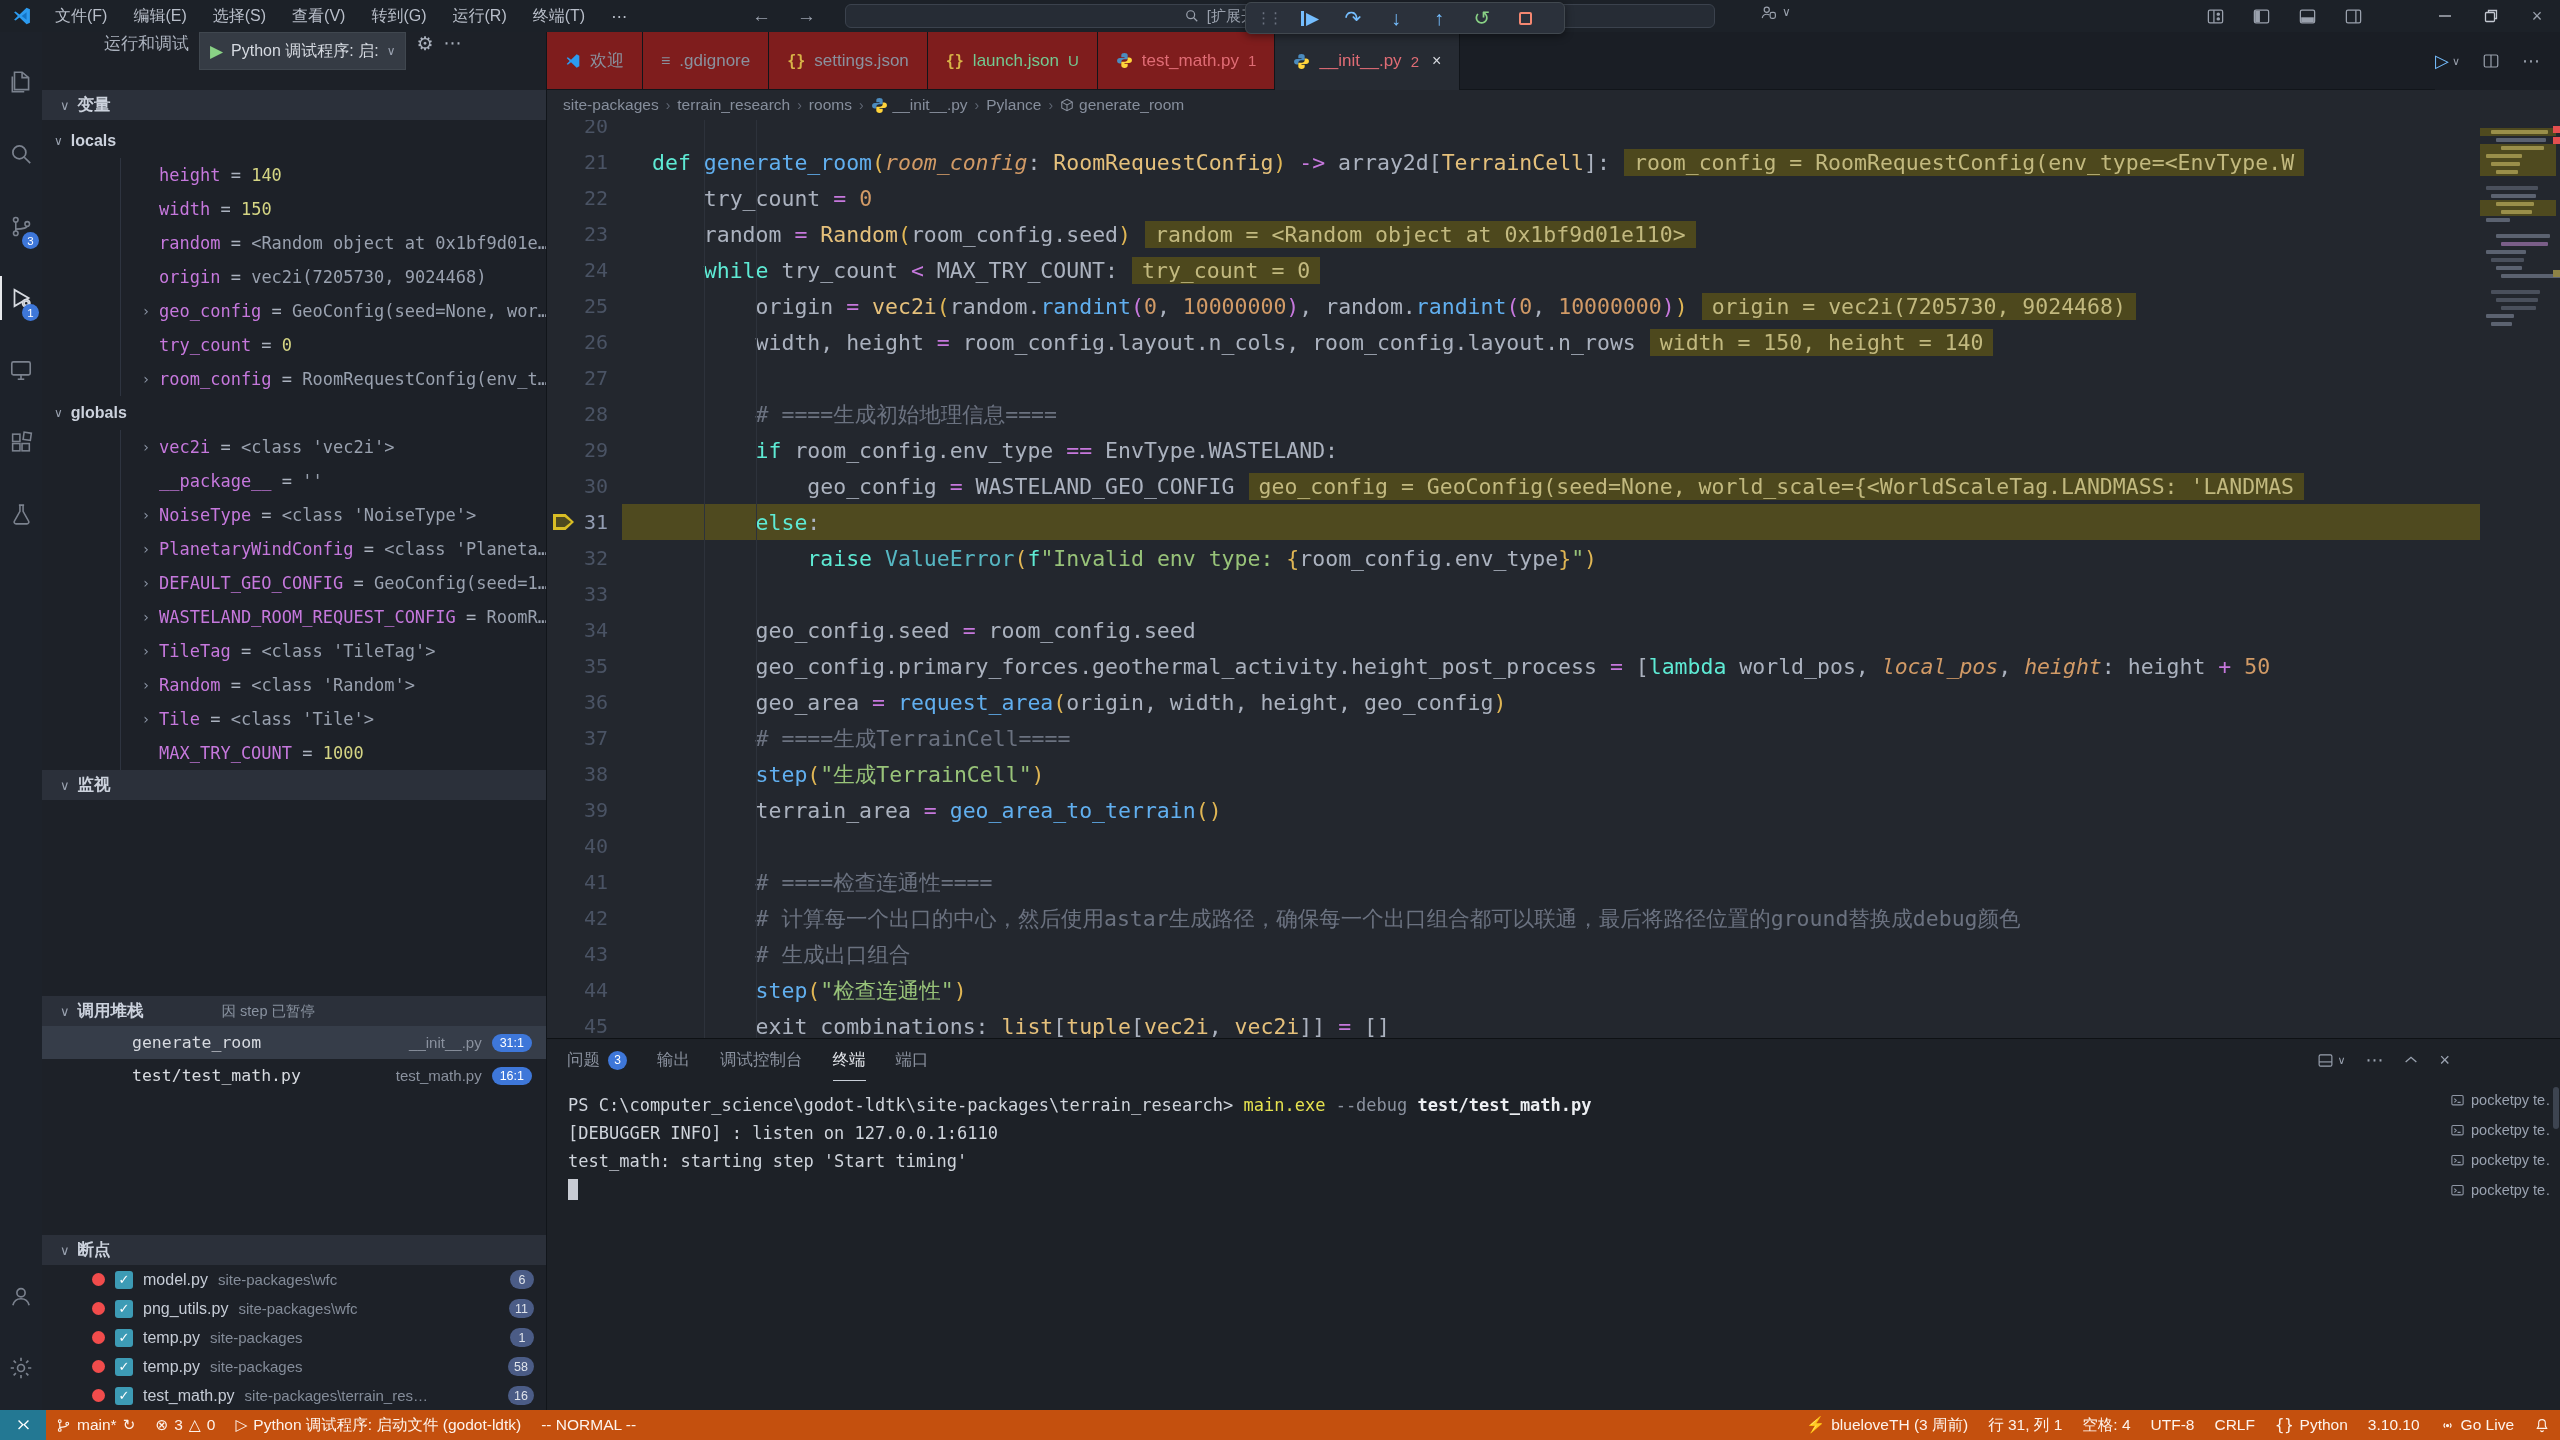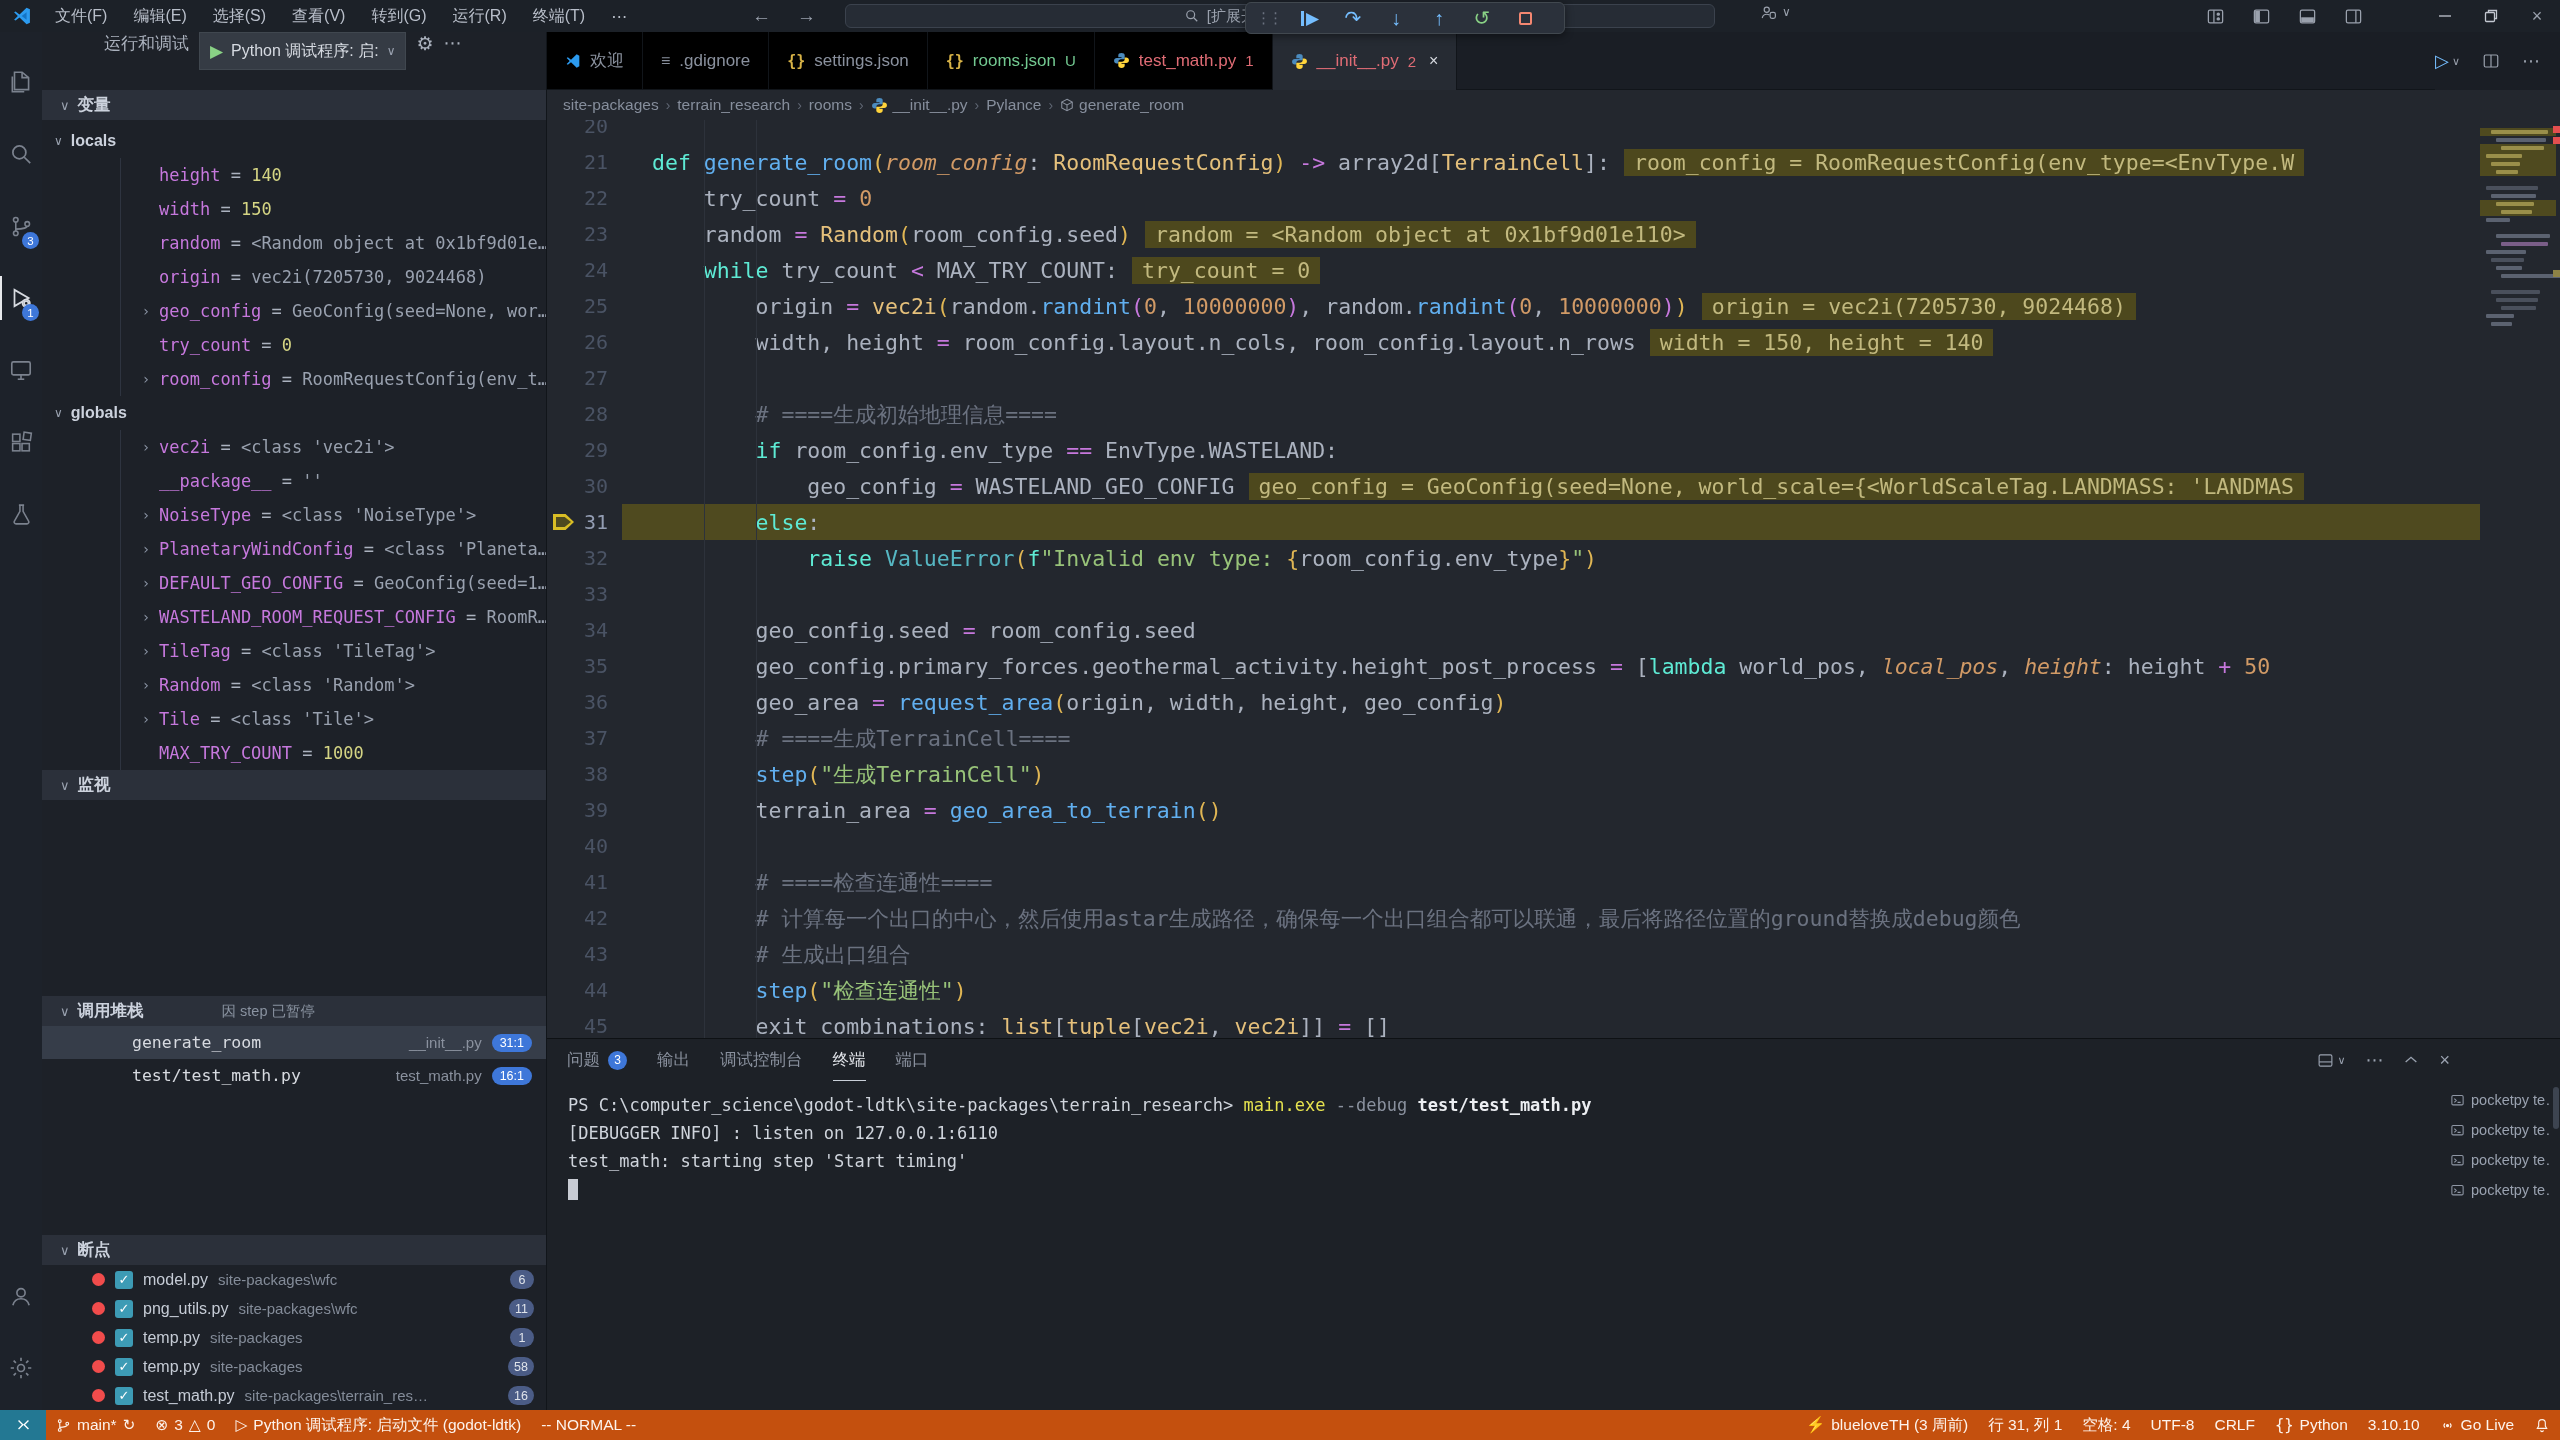--- a/index.html
+++ b/index.html
@@ -80,21 +80,21 @@
   .bp-check { width:18px; height:18px; border-radius:3px; background:#3d9bb5; color:#fff; font-size:13px;
     display:flex; align-items:center; justify-content:center; flex:none; }
   .bp-path { color:#848c99; font-size:15px; }
   .bp-badge { margin-left:auto; background:#4b5c86; color:#dfe3ea; border-radius:10px; min-width:24px; height:19px;
     font-size:12.5px; display:flex; align-items:center; justify-content:center; padding:0 6px; }
 
   
   .editor-col { flex:1; display:flex; flex-direction:column; min-width:0; }
   .tabbar { height:58px; flex:none; background:#1a1e25; display:flex; align-items:stretch; position:relative; }
   .tab { display:flex; align-items:center; gap:9px; padding:0 18px; font-size:17px; color:#8a919e;
-    background:#000000; border-right:1px solid #11151a; border-bottom:1px solid #11151a; white-space:nowrap; }
+    background:#7f1d1d; border-right:1px solid #11151a; border-bottom:1px solid #11151a; white-space:nowrap; }
   .tab.active { background:#262b33; border-bottom:none; }
   .tab .sfx { font-size:15px; }
   .tab .cx { margin-left:4px; color:#d7dae0; font-size:16px; }
   .tab.mod-added, .tab.mod-added .sfx { color:#73c991; }
   .tab.mod-error, .tab.mod-error .sfx { color:#e06c75; }
   .tab-actions { margin-left:auto; display:flex; align-items:center; gap:22px; padding-right:20px; color:#9aa1ad; }
   .braces-ic { color:#d8b347; font-weight:bold; font-size:15px; font-family:"DejaVu Sans Mono", monospace; }
   .list-ic { color:#8a919e; font-size:16px; }
   .breadcrumbs { height:30px; flex:none; background:#23272e; display:flex; align-items:center; padding-left:16px;
     gap:7px; color:#868e9c; font-size:15.5px; }
@@ -440,21 +440,21 @@
             <div class="tab">
               <span><span class="list-ic">≡</span></span>
               <span>.gdignore</span>
             </div>
             <div class="tab">
               <span><span class="braces-ic">{}</span></span>
               <span>settings.json</span>
             </div>
             <div class="tab mod-added">
               <span><span class="braces-ic">{}</span></span>
-              <span>rooms.json</span>
+              <span>launch.json</span>
               <span class="sfx">U</span>
             </div>
             <div class="tab mod-error">
               <span>
                 <svg width="17" height="17" viewBox="0 0 16 16">
                   <path fill="#4b8bbe" d="M7.9 1C6 1 5 1.8 5 3v1.9h3v.8H3.6C2.1 5.7 1 6.6 1 8.2s1.1 2.6 2.6 2.6H5V9.2C5 7.8 6.2 6.8 7.6 6.8H11V3c0-1.2-1.2-2-3.1-2z"></path>
                   <path fill="#ffd43b" d="M8.1 15c1.9 0 2.9-.8 2.9-2v-1.9H8v-.8h4.4c1.5 0 2.6-.9 2.6-2.5S13.9 5.2 12.4 5.2H11v1.6c0 1.4-1.2 2.4-2.6 2.4H5V13c0 1.2 1.2 2 3.1 2z"></path>
                 </svg>
               </span>
               <span>test_math.py</span>

